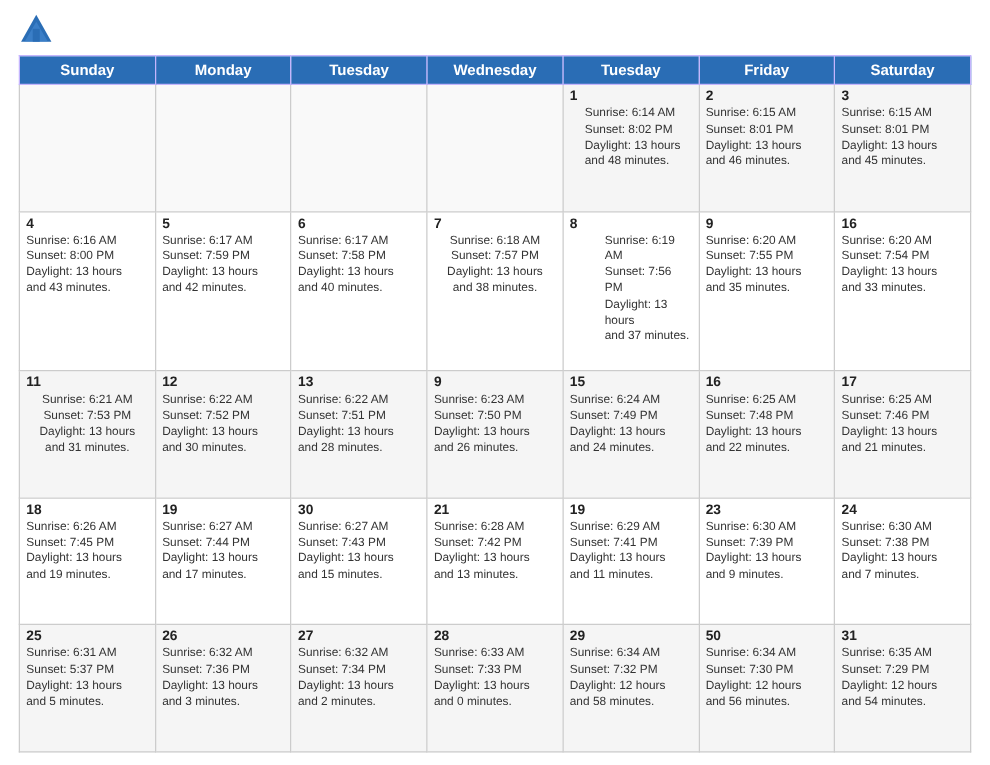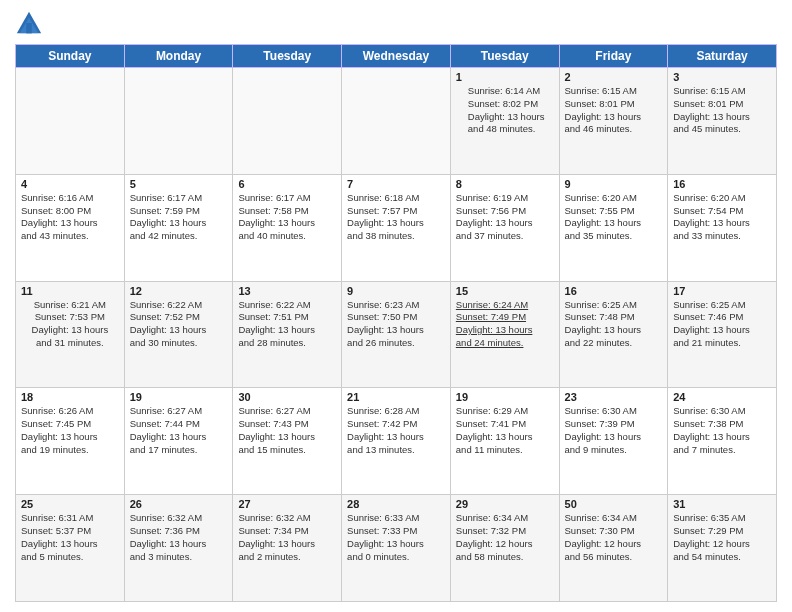--- a/index.html
+++ b/index.html
@@ -191,28 +191,28 @@
             </td>
             <td>
               <span class="day-num">6</span>
               <div class="day-info" style="white-space: pre-line;">Sunrise: 6:17 AM
 Sunset: 7:58 PM
 Daylight: 13 hours
 and 40 minutes.</div>
             </td>
             <td>
               <span class="day-num">7</span>
-              <div class="day-info" style="white-space: pre-line;">Sunrise: 6:18 AM
+              <div class="day-info" style="white-space: pre-line; text-align: center;">Sunrise: 6:18 AM
 Sunset: 7:57 PM
 Daylight: 13 hours
 and 38 minutes.</div>
             </td>
             <td>
               <span class="day-num">8</span>
-              <div class="day-info" style="white-space: pre-line;">Sunrise: 6:19 AM
+              <div class="day-info" style="white-space: pre-line; margin-left: 28px;">Sunrise: 6:19 AM
 Sunset: 7:56 PM
 Daylight: 13 hours
 and 37 minutes.</div>
             </td>
             <td>
               <span class="day-num">9</span>
               <div class="day-info" style="white-space: pre-line;">Sunrise: 6:20 AM
 Sunset: 7:55 PM
 Daylight: 13 hours
 and 35 minutes.</div>
@@ -249,21 +249,21 @@
             </td>
             <td>
               <span class="day-num">9</span>
               <div class="day-info" style="white-space: pre-line;">Sunrise: 6:23 AM
 Sunset: 7:50 PM
 Daylight: 13 hours
 and 26 minutes.</div>
             </td>
             <td>
               <span class="day-num">15</span>
-              <div class="day-info" style="white-space: pre-line; text-decoration: underline;">Sunrise: 6:24 AM
+              <div class="day-info" style="white-space: pre-line;">Sunrise: 6:24 AM
 Sunset: 7:49 PM
 Daylight: 13 hours
 and 24 minutes.</div>
             </td>
             <td>
               <span class="day-num">16</span>
               <div class="day-info" style="white-space: pre-line;">Sunrise: 6:25 AM
 Sunset: 7:48 PM
 Daylight: 13 hours
 and 22 minutes.</div>

